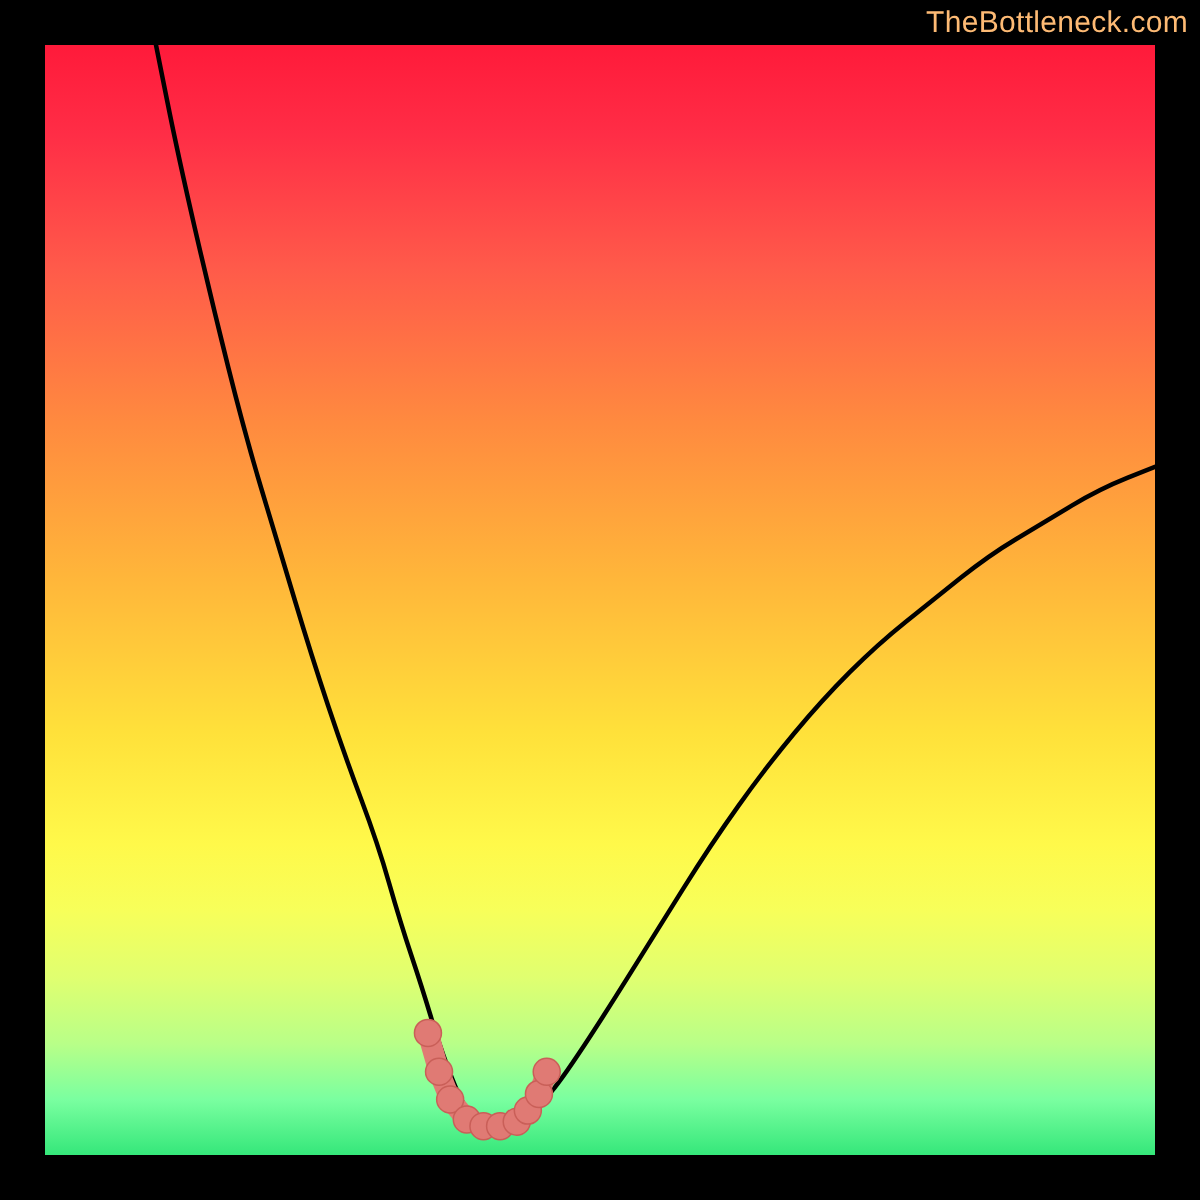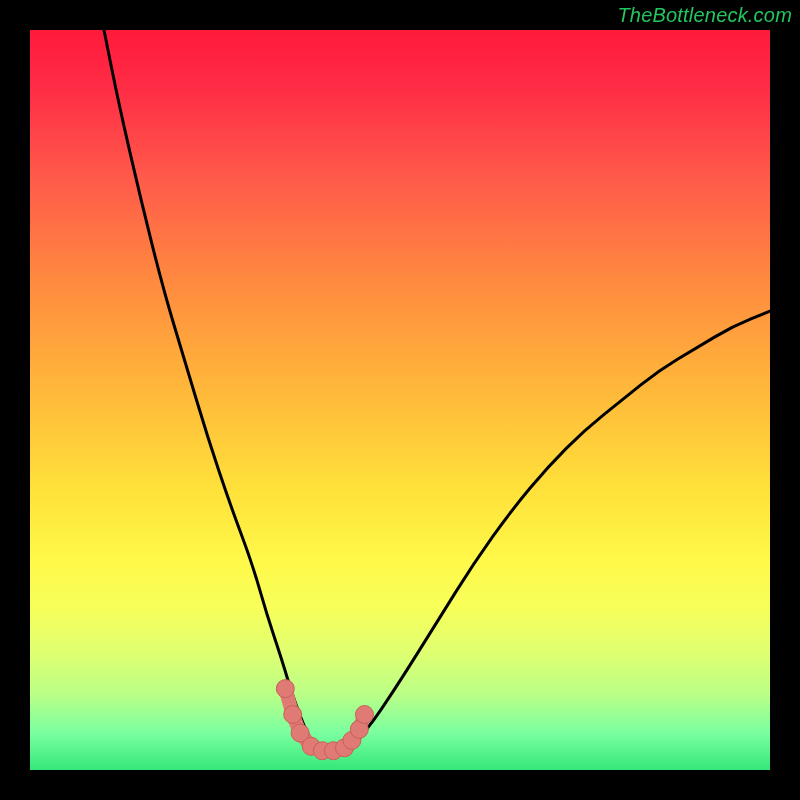--- a/index.html
+++ b/index.html
@@ -41,25 +41,24 @@
   }
   .plot svg {
     position: absolute;
     left: 0;
     top: 0;
   }
   .watermark {
     position: absolute;
     top: 4px;
     right: 8px;
-    color: #22c55e;
+    color: #fdba74;
     font-size: 20px;
     letter-spacing: 0.2px;
     user-select: none;
-    font-style: italic;
   }
 </style>
 </head>
 <body>
 
 <div class="frame">
   <div class="watermark">TheBottleneck.com</div>
   <div class="plot">
     <svg id="chart-svg" width="740" height="740" viewBox="0 0 740 740" preserveAspectRatio="none">
         <path d="M 74 0 Q 74 0 81.4 37 Q 88.8 74 99.9 122.09999999999997 Q 111 170.19999999999993 122.1 214.59999999999997 Q 133.2 259 144.3 296 Q 155.4 332.99999999999994 166.5 370 Q 177.6 407 188.7 440.3 Q 199.8 473.6 210.9 503.2 Q 222 532.8 229.4 558.7 Q 236.8 584.6 244.20000000000002 606.8 Q 251.60000000000002 629 257.15 647.5 Q 262.7 666 268.25 680.8 Q 273.8 695.6 277.5 703 Q 281.2 710.4 284.9 714.0999999999999 Q 288.6 717.8 292.3 717.8 Q 296 717.8 303.4 717.8 Q 310.8 717.8 318.20000000000005 714.0999999999999 Q 325.6 710.4 333 703 Q 340.40000000000003 695.6 355.20000000000005 673.4000000000001 Q 370 651.2 388.5 621.6 Q 407.00000000000006 592 425.5 562.4 Q 444 532.8 462.5 506.9 Q 481 481 499.5 458.8 Q 518 436.6 536.5 418.1 Q 555 399.59999999999997 573.5 384.79999999999995 Q 592 370 610.5 355.2 Q 629 340.4 647.5 329.3 Q 666 318.20000000000005 684.5 307.1 Q 703 296 721.5 288.6 T 740 281.2" fill="none" stroke="#000000" stroke-width="3" stroke-linecap="round"></path>

